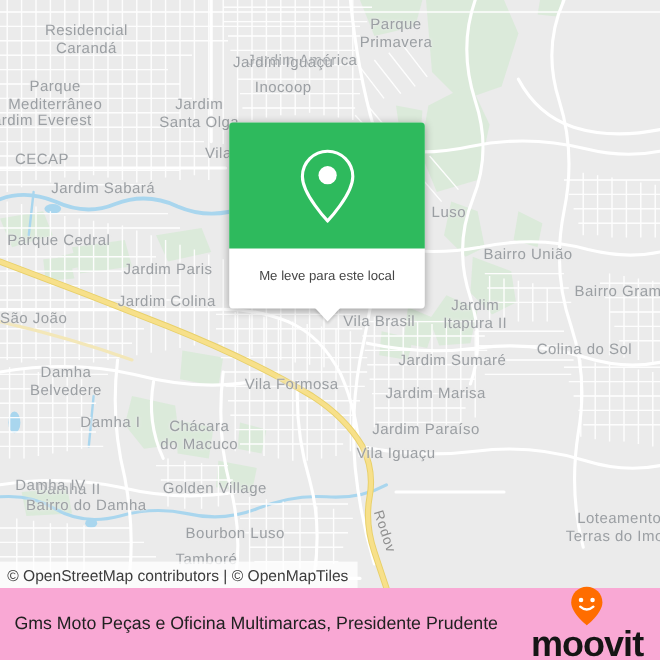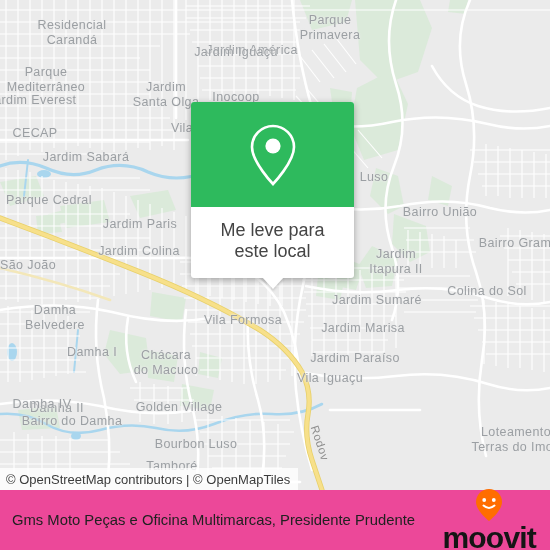--- a/index.html
+++ b/index.html
@@ -51,21 +51,21 @@
   .popup-head {
     height: 105px;
     background: #2eba5d;
     border-radius: 3px 3px 0 0;
     display: flex; align-items: center; justify-content: center;
   }
   .popup-body {
     padding: 13px 12px 16px;
     text-align: center;
     color: #454545;
-    font-size: 18px;
+    font-size: 11px;
     line-height: 21px;
   }
   .popup-tail {
     position: absolute;
     left: 50%; bottom: -11px;
     margin-left: -11px;
     width: 0; height: 0;
     border-left: 11px solid transparent;
     border-right: 11px solid transparent;
     border-top: 12px solid #ffffff;
@@ -83,21 +83,21 @@
     color: #3c3c3c;
     font-size: 13px;
     white-space: pre;
   }
 
   
   .footer {
     position: absolute;
     left: 0; top: 490px;
     width: 550px; height: 60px;
-    background: #ec4899;
+    background: #f9a8d4;
     display: flex; align-items: center;
     padding: 0 14px 0 12px;
   }
   .footer-title {
     flex: 1;
     color: #212121;
     font-size: 14.8px;
     line-height: 20px;
     padding-right: 10px;
   }
@@ -219,21 +219,21 @@
       </g>
     </svg>
 
     <div>
       <div class="map-label two" style="left:72px;  top:33px;">Residencial
 Carandá</div>
       <div class="map-label" style="left:252px; top:50px;">Jardim América</div>
       <div class="map-label two" style="left:330px; top:28px;">Parque
 Primavera</div>
       <div class="map-label" style="left:236px; top:52px;">Jardim Iguaçu</div>
-      <div class="map-label" style="left:236px; top:73px;margin-top:24px;">Inocoop</div>
+      <div class="map-label" style="left:236px; top:73px;">Inocoop</div>
       <div class="map-label two" style="left:46px;  top:80px;">Parque
 Mediterrâneo</div>
       <div class="map-label two" style="left:166px; top:95px;">Jardim
 Santa Olga</div>
       <div class="map-label" style="left:32px;  top:100px;">Jardim Everest</div>
       <div class="map-label" style="left:182px; top:128px;">Vila</div>
       <div class="map-label" style="left:35px;  top:133px;">CECAP</div>
       <div class="map-label" style="left:86px;  top:157px;">Jardim Sabará</div>
       <div class="map-label" style="left:374px; top:177px;text-align:right;">Luso</div>
       <div class="map-label" style="left:49px;  top:200px;">Parque Cedral</div>

